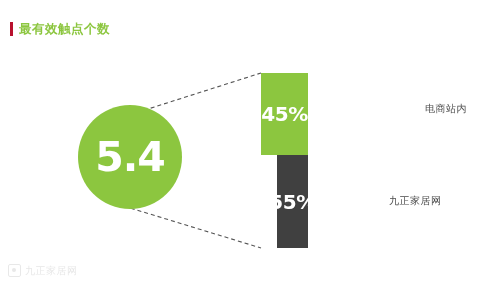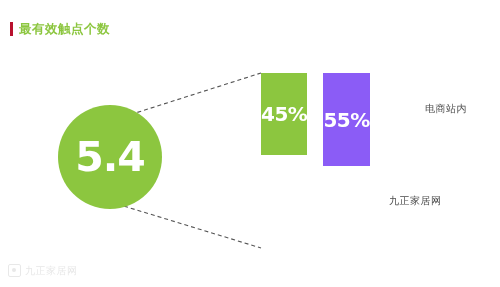--- a/index.html
+++ b/index.html
@@ -50,21 +50,21 @@
     left: 0;
     top: 0;
     width: 500px;
     height: 287px;
     pointer-events: none;
   }
 
   
   .circle {
     position: absolute;
-    left: 58px;
+    left: 78px;
     top: 105px;
     width: 104px;
     height: 104px;
     border-radius: 50%;
     background: #8cc63f;
     display: flex;
     align-items: center;
     justify-content: center;
   }
   .circle-value {
@@ -77,34 +77,34 @@
   }
 
   
   .bar-stack {
     position: absolute;
     left: 261px;
     top: 73px;
     width: 47px;
     height: 175px;
     display: flex;
-    flex-direction: row;
+    flex-direction: column;
     border-radius: 30px;
   }
   .bar-seg {
     display: flex;
     align-items: center;
     justify-content: center;
     box-sizing: border-box;
   }
   .bar-seg-top {
     background: #8cc63f;
   }
   .bar-seg-bottom {
-    background: #8b5cf6;
+    background: #404040;
     margin-left: 16px;
   }
   .bar-label {
     color: #ffffff;
     font-size: 20px;
     font-weight: bold;
     line-height: 1;
     letter-spacing: -0.5px;
   }
 

